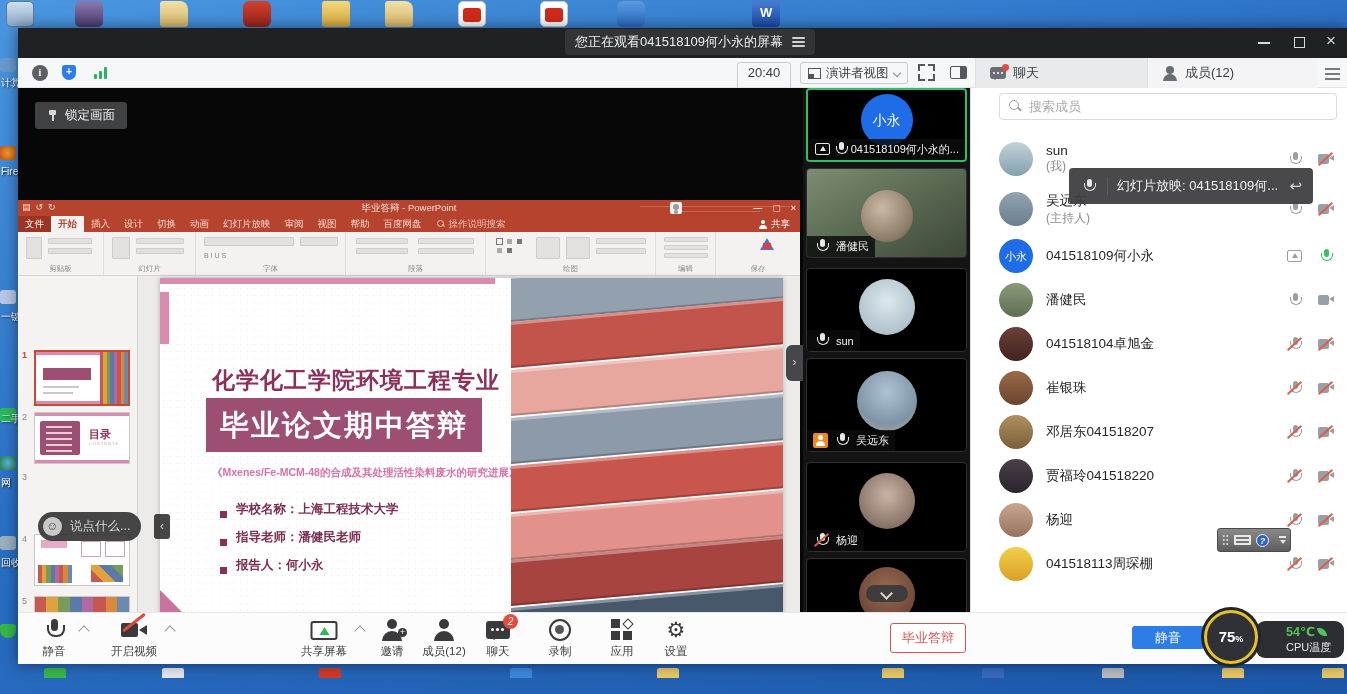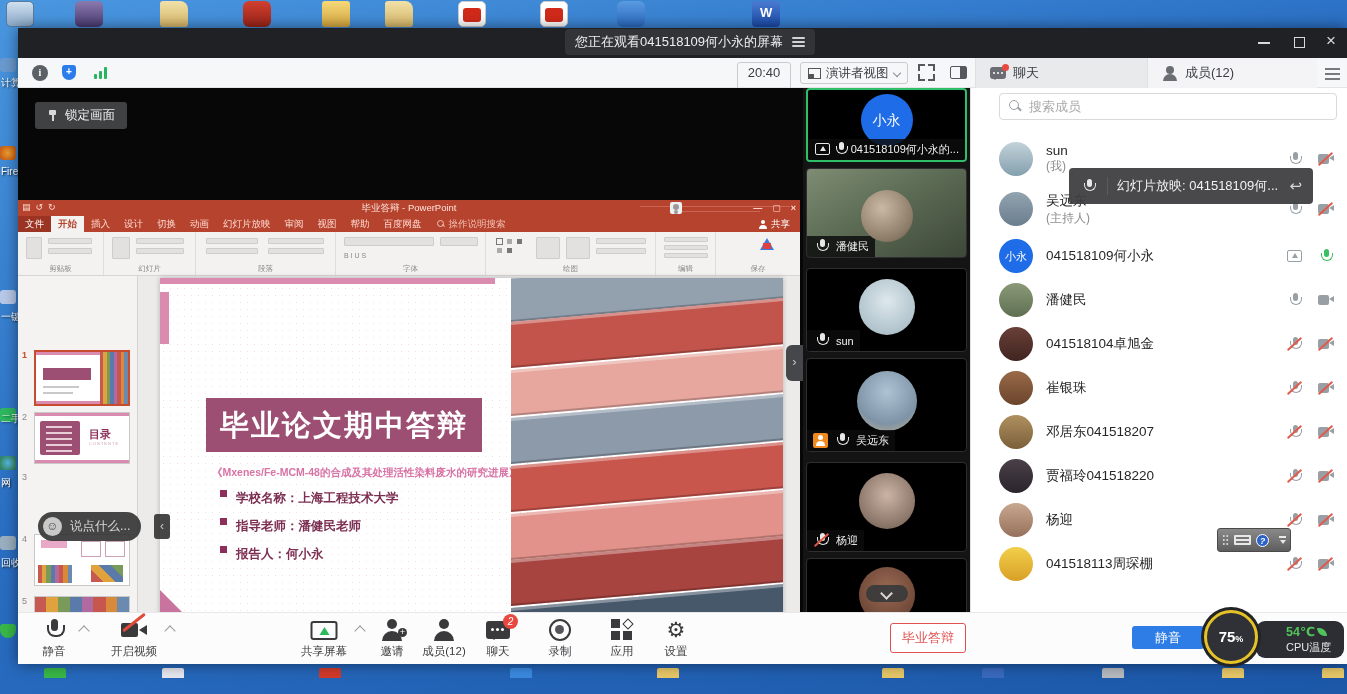--- a/index.html
+++ b/index.html
@@ -123,21 +123,21 @@
 .p-slidearea{position:absolute;left:120px;top:0;width:662px;height:100%}
 .slide{position:absolute;left:22px;top:2px;width:623px;height:350px;background:#fff;box-shadow:0 0 5px rgba(0,0,0,.25);background-image:radial-gradient(circle,#f4dfe9 0.8px,transparent 1px);background-size:7px 7px;overflow:hidden}
 .s-top{position:absolute;left:0;top:0;width:335px;height:6px;background:#d98bb0}
 .s-left{position:absolute;left:0;top:14px;width:9px;height:52px;background:#d98bb0}
 .s-bot{position:absolute;left:0;bottom:0;width:335px;height:12px;background:#d98bb0}
 .s-tri{position:absolute;left:0;bottom:12px;width:0;height:0;border-bottom:26px solid #c9749e;border-right:26px solid transparent}
 .s-header{position:absolute;left:52px;top:87px;font-size:23px;font-weight:bold;color:#8c2f5a;letter-spacing:1px}
 .s-banner{position:absolute;left:46px;top:120px;width:276px;height:54px;background:#9d4f73;color:#fff;font-size:29px;font-weight:bold;text-align:center;line-height:54px;letter-spacing:2px}
 .s-sub{position:absolute;left:52px;top:188px;font-size:10.5px;font-weight:bold;color:#d873a5}
 .s-bullets{position:absolute;left:60px;top:212px}
-.s-b{display:flex;align-items:flex-start;gap:9px;height:28px;font-size:12.5px;font-weight:bold;color:#7c2f52}
+.s-b{display:flex;align-items:flex-end;gap:9px;height:28px;font-size:12.5px;font-weight:bold;color:#7c2f52}
 .s-b i{width:7px;height:7px;background:#8c2f5a}
 .books{position:absolute;right:0;top:0;width:272px;height:100%;overflow:hidden}
 .book{position:absolute;right:-30px;width:330px;height:46px;transform:rotate(-5deg);border-top:3px solid rgba(255,255,255,.35);border-bottom:2px solid rgba(0,0,0,.22)}
 .book:nth-child(1){top:-14px;background:linear-gradient(90deg,#efe8da 0 16px,#93a1af 16px)}
 .book:nth-child(2){top:32px;background:linear-gradient(90deg,#efe8da 0 14px,#c2544b 14px)}
 .book:nth-child(3){top:80px;background:linear-gradient(90deg,#f2ece0 0 18px,#e7a79f 18px)}
 .book:nth-child(4){top:128px;background:linear-gradient(90deg,#efe8da 0 12px,#8c9aaa 12px)}
 .book:nth-child(5){top:176px;background:linear-gradient(90deg,#efe8da 0 16px,#c9564d 16px)}
 .book:nth-child(6){top:224px;background:linear-gradient(90deg,#f2ece0 0 14px,#e2928a 14px)}
 .book:nth-child(7){top:270px;background:linear-gradient(90deg,#efe8da 0 16px,#a84440 16px)}
@@ -413,32 +413,32 @@
             <i class="rbox" style="left:30px;top:6px;width:44px;height:6px"></i>
             <i class="rbox" style="left:30px;top:16px;width:44px;height:6px"></i>
             <span class="rg-label">剪贴板</span>
           </div>
           <div class="rg" style="width:92px">
             <i class="rbox" style="left:8px;top:5px;width:18px;height:22px"></i>
             <i class="rbox" style="left:32px;top:6px;width:48px;height:6px"></i>
             <i class="rbox" style="left:32px;top:16px;width:48px;height:6px"></i>
             <span class="rg-label">幻灯片</span>
           </div>
+          <div class="rg" style="width:150px">
+            <i class="rbox" style="left:8px;top:5px;width:90px;height:9px"></i>
+            <i class="rbox" style="left:104px;top:5px;width:38px;height:9px"></i>
+            <span class="fgl2" style="top:20px">B I U S</span>
+            <span class="rg-label">字体</span>
+          </div>
           <div class="rg" style="width:140px">
             <i class="rbox" style="left:10px;top:6px;width:52px;height:6px"></i>
             <i class="rbox" style="left:10px;top:16px;width:52px;height:6px"></i>
             <i class="rbox" style="left:72px;top:6px;width:56px;height:6px"></i>
             <i class="rbox" style="left:72px;top:16px;width:56px;height:6px"></i>
             <span class="rg-label">段落</span>
-          </div>
-          <div class="rg" style="width:150px">
-            <i class="rbox" style="left:8px;top:5px;width:90px;height:9px"></i>
-            <i class="rbox" style="left:104px;top:5px;width:38px;height:9px"></i>
-            <span class="fgl2" style="top:20px">B I U S</span>
-            <span class="rg-label">字体</span>
           </div>
           <div class="rg" style="width:170px">
             <i class="shgrid"></i>
             <i class="rbox" style="left:50px;top:5px;width:24px;height:22px"></i>
             <i class="rbox" style="left:80px;top:5px;width:24px;height:22px"></i>
             <i class="rbox" style="left:110px;top:6px;width:50px;height:6px"></i>
             <i class="rbox" style="left:110px;top:16px;width:50px;height:6px"></i>
             <span class="rg-label">绘图</span>
           </div>
           <div class="rg" style="width:60px">
@@ -487,20 +487,21 @@
             </div>
 
           </div>
 
           <div class="p-slidearea">
             <div class="slide">
               <i class="s-top"></i>
               <i class="s-left"></i>
               <i class="s-bot"></i>
               <i class="s-tri"></i>
+              <div class="s-header">化学化工学院环境工程专业</div>
               <div class="s-banner">毕业论文期中答辩</div>
               <div class="s-sub">《Mxenes/Fe-MCM-48的合成及其处理活性染料废水的研究进展》</div>
               <div class="s-bullets">
                 <div class="s-b">
                     <i></i>
                     <span>学校名称：上海工程技术大学</span>
                   </div>
                 <div class="s-b">
                     <i></i>
                     <span>指导老师：潘健民老师</span>

